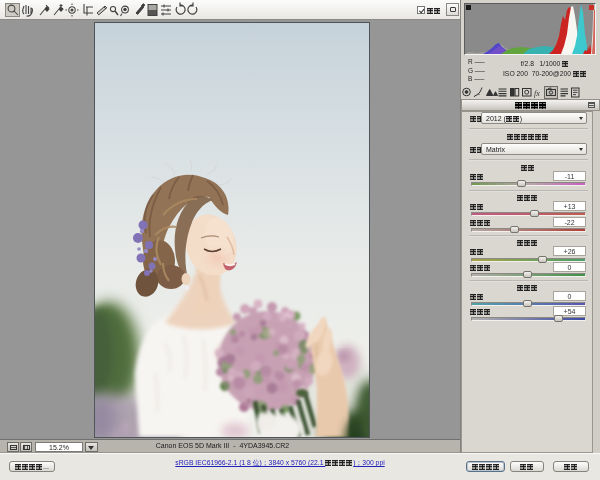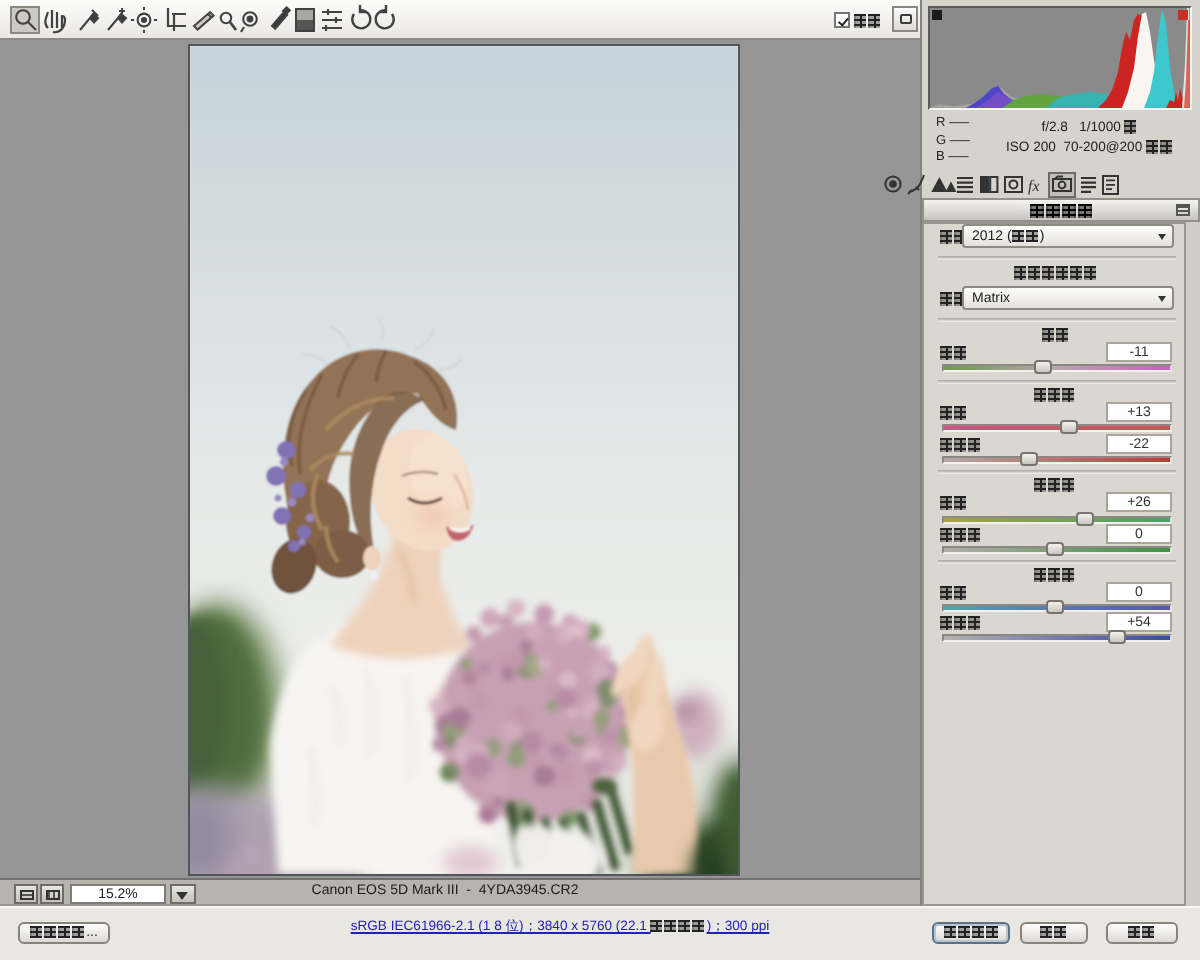--- a/index.html
+++ b/index.html
@@ -315,21 +315,21 @@
 <polygon points="127,0 128,14 129,44 130,44 130,0" fill="#cc3028" opacity=".7"></polygon>
 </g>
 <rect x="1" y="1" width="5" height="5" fill="#1a1a1a"></rect>
 <rect x="124" y="1" width="5" height="5" fill="#cc2e24"></rect>
 </svg></div>
 
 <div class="abs" style="left:468px;top:58px;font-size:6.5px;color:#222;line-height:8.5px">R —–<br>G —–<br>B —–</div>
 <div class="abs" style="left:500px;top:60px;width:90px;text-align:center;font-size:6.8px;color:#222">f/2.8&nbsp;&nbsp; 1/1000 <i class="c s"></i></div>
 <div class="abs" style="left:500px;top:70px;width:90px;text-align:center;font-size:6.8px;color:#222">ISO 200&nbsp; 70-200@200 <i class="c s"></i><i class="c s"></i></div>
 
-<div class="abs" id="tabs" style="left:440px;top:85px;width:132px;height:14px">
+<div class="abs" id="tabs" style="left:460px;top:85px;width:132px;height:14px">
 <svg width="132" height="14" viewBox="0 0 132 14" fill="none" stroke="#333" stroke-width="1">
 <circle cx="6.5" cy="7" r="3.8"></circle>
       <circle cx="6.5" cy="7" r="1.4" fill="#333"></circle>
 <path d="M14.5 11 q4-1 5.5-4 t2-4.5"></path>
       <path d="M14 12 l2-2 m2-1.5 l1.5 1.5" stroke-width=".9"></path>
 <path d="M26.5 10.5 l3.2-6 3.2 6 Z" fill="#333"></path>
       <path d="M33.5 10.5 l2-3.8 2 3.8 Z" fill="#333" stroke-width=".9"></path>
 <path d="M38.5 4 h8 M38.5 6.3 h8 M38.5 8.6 h8 M38.5 10.9 h8" stroke-width="1.1"></path>
 <rect x="50.5" y="3.5" width="3.6" height="7.5" fill="#333"></rect>
       <rect x="55.1" y="3.5" width="3.6" height="7.5"></rect>

